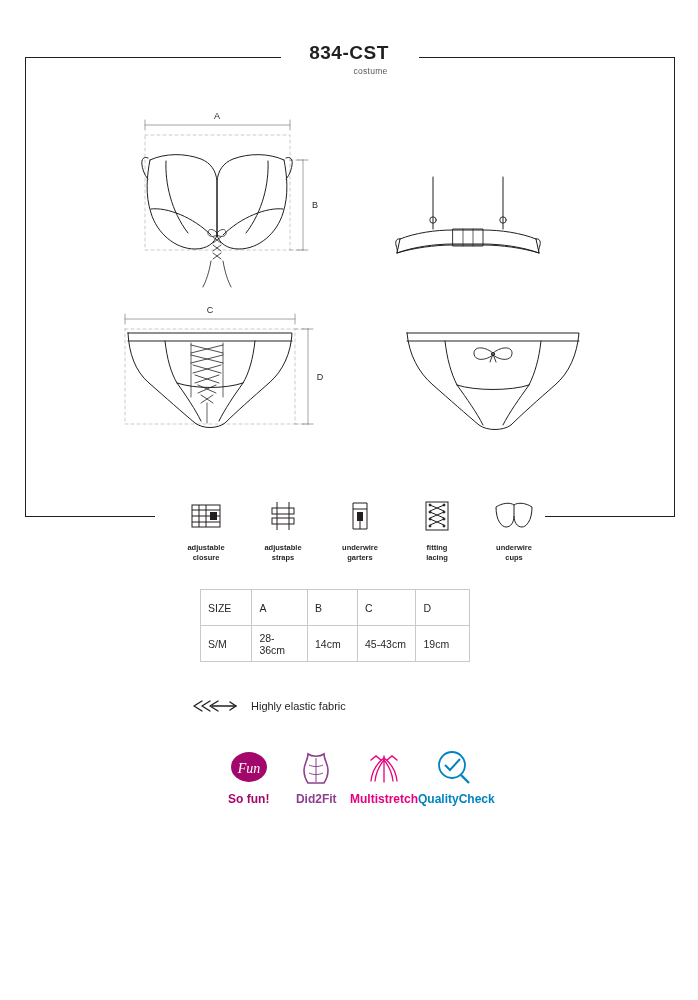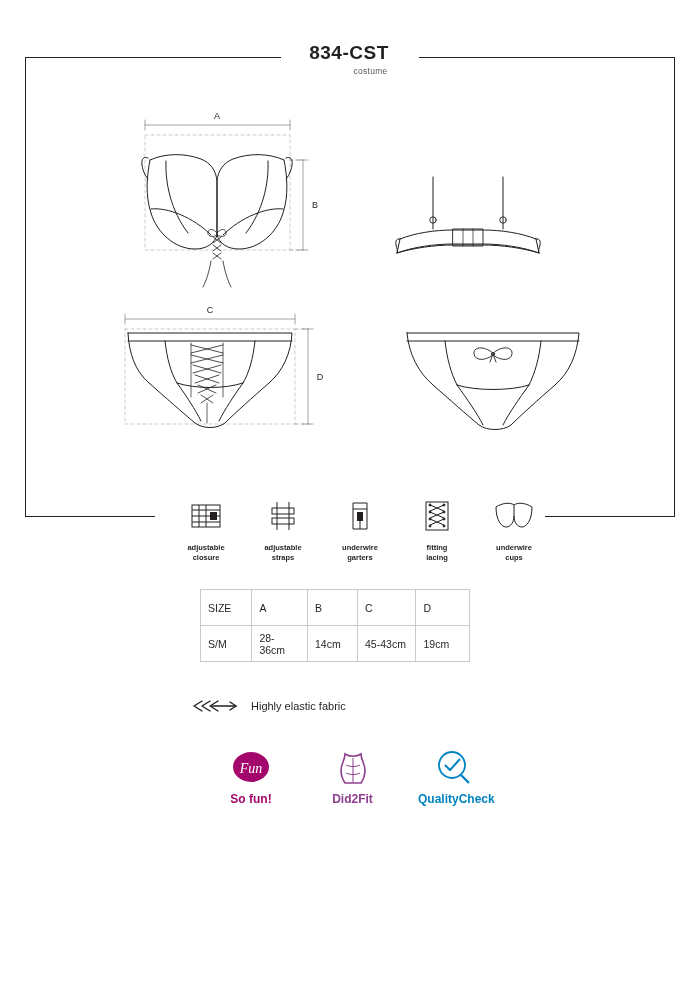--- a/index.html
+++ b/index.html
@@ -482,20 +482,36 @@
             <path d="M12,6 C12,12 8,16 8,22 C8,28 10,32 12,35 L28,35 C30,32 32,28 32,22 C32,16 28,12 28,6 C24,9 16,9 12,6 Z"></path>
             <path d="M20,10 L20,34" stroke-width="1"></path>
             <path d="M13,17 C17,19 23,19 27,17" stroke-width="1"></path>
             <path d="M13,25 C17,27 23,27 27,25" stroke-width="1"></path>
           </g>
         </svg>
       </div>
       <div class="blabel">Did2Fit</div>
     </div>
 
+    <div class="badge b-multi">
+      <div class="bicon">
+        <svg width="44" height="40" viewBox="0 0 44 40">
+          <g fill="none" stroke="#e6007e" stroke-width="1.3" stroke-linecap="round">
+            <path d="M22,8 L22,34"></path>
+            <path d="M22,10 C14,16 10,24 9,33"></path>
+            <path d="M22,10 C30,16 34,24 35,33"></path>
+            <path d="M22,12 C17,18 14,25 13,33"></path>
+            <path d="M22,12 C27,18 30,25 31,33"></path>
+            <path d="M9,12 L14,8 L19,12" stroke-width="1.5"></path>
+            <path d="M25,12 L30,8 L35,12" stroke-width="1.5"></path>
+          </g>
+        </svg>
+      </div>
+      <div class="blabel">Multistretch</div>
+    </div>
 
     <div class="badge b-quality">
       <div class="bicon">
         <svg width="42" height="40" viewBox="0 0 42 40">
           <g fill="none" stroke="#0083c1" stroke-width="1.8">
             <circle cx="19" cy="17" r="13"></circle>
             <line x1="28" y1="27" x2="36" y2="35" stroke-width="2.4"></line>
             <path d="M12,17 L17,22 L27,11" stroke-width="2"></path>
           </g>
         </svg>

